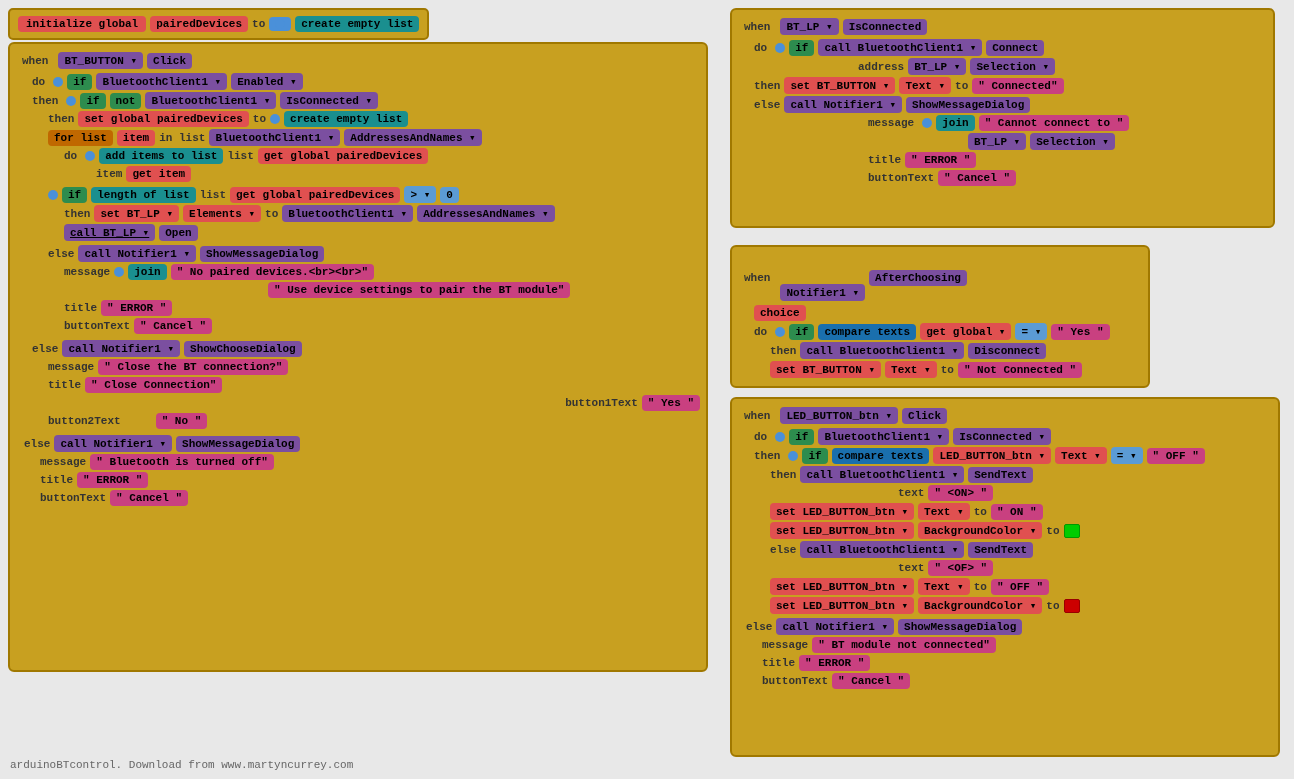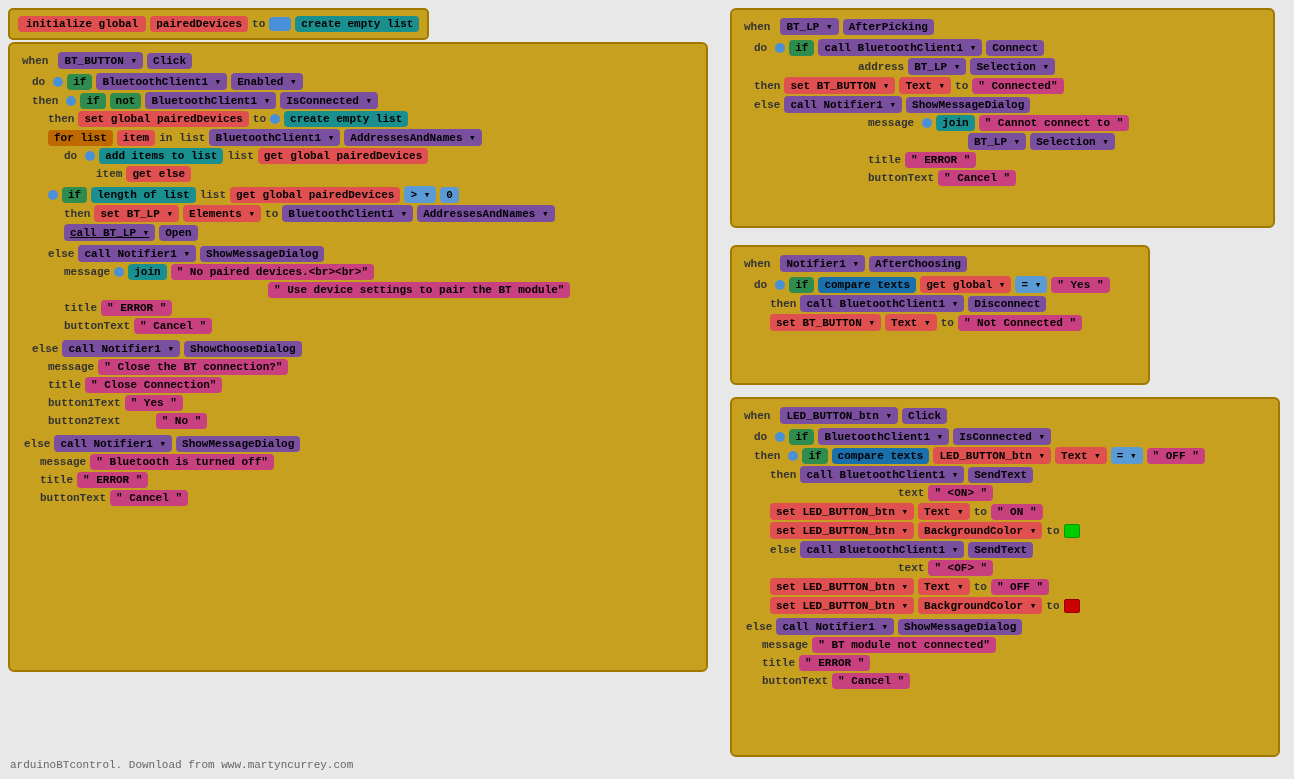--- a/index.html
+++ b/index.html
@@ -145,21 +145,21 @@
 
     <div class="row indent3" style="margin-top:2px;">
       <span style="color:#333;font-weight:bold;">do</span>
       <span class="dot-blue" style="margin-left:4px;"></span>
       <span class="puzzle-block" style="background:#1a8f8f;">add items to list</span>
       <span style="color:#333;font-weight:bold;">list</span>
       <span class="puzzle-block" style="background:#e05050;">get global pairedDevices</span>
     </div>
     <div class="row indent4" style="margin-top:1px;margin-left:80px;">
       <span style="color:#333;font-weight:bold;">item</span>
-      <span class="puzzle-block" style="background:#e05050;">get else</span>
+      <span class="puzzle-block" style="background:#e05050;">get item</span>
     </div>
 
     <div class="row indent2" style="margin-top:4px;">
       <span class="dot-blue"></span>
       <span class="puzzle-block" style="background:#2d8c4e;">if</span>
       <span class="puzzle-block" style="background:#1a8f8f;">length of list</span>
       <span style="color:#333;font-weight:bold;">list</span>
       <span class="puzzle-block" style="background:#e05050;">get global pairedDevices</span>
       <span class="puzzle-block" style="background:#5b9bd5;">&gt; ▾</span>
       <span class="puzzle-block" style="background:#5b9bd5;">0</span>
@@ -210,21 +210,21 @@
         <span class="puzzle-block" style="background:#7b4fa0;">ShowChooseDialog</span>
       </div>
       <div class="row indent" style="margin-top:2px;">
         <span style="color:#333;font-weight:bold;">message</span>
         <span class="puzzle-block" style="background:#c94080;">" Close the BT connection?"</span>
       </div>
       <div class="row indent" style="margin-top:2px;">
         <span style="color:#333;font-weight:bold;">title</span>
         <span class="puzzle-block" style="background:#c94080;">" Close Connection"</span>
       </div>
-      <div class="row indent" style="margin-top:2px;">
+      <div class="row indent" style="margin-top:2px;justify-content:flex-end;">
         <span style="color:#333;font-weight:bold;">button1Text</span>
         <span class="puzzle-block" style="background:#c94080;">" Yes "</span>
       </div>
       <div class="row indent" style="margin-top:2px;gap:35px;">
         <span style="color:#333;font-weight:bold;">button2Text</span>
         <span class="puzzle-block" style="background:#c94080;">" No "</span>
       </div>
     </div>
 
     <div style="margin-top:6px;margin-left:8px;">
@@ -245,21 +245,21 @@
         <span style="color:#333;font-weight:bold;">buttonText</span>
         <span class="puzzle-block" style="background:#c94080;">" Cancel "</span>
       </div>
     </div>
   </div>
 
   <div class="container-block" style="top:8px;left:730px;width:545px;min-height:220px;background:#c8a020;">
     <div class="row" style="margin-bottom:4px;">
       <span class="puzzle-block" style="background:#c8a020;color:#333;">when</span>
       <span class="puzzle-block" style="background:#7b4fa0;">BT_LP ▾</span>
-      <span class="puzzle-block" style="background:#7b4fa0;">AfterPicking</span>
+      <span class="puzzle-block" style="background:#7b4fa0;">IsConnected</span>
     </div>
     <div class="row indent">
       <span style="color:#333;font-weight:bold;">do</span>
       <span class="dot-blue" style="margin-left:4px;"></span>
       <span class="puzzle-block" style="background:#2d8c4e;">if</span>
       <span class="puzzle-block" style="background:#7b4fa0;">call BluetoothClient1 ▾</span>
       <span class="puzzle-block" style="background:#7b4fa0;">Connect</span>
     </div>
     <div class="row" style="margin-left:120px;margin-top:2px;">
       <span style="color:#333;font-weight:bold;">address</span>
@@ -294,22 +294,25 @@
     </div>
     <div class="row" style="margin-left:130px;margin-top:2px;">
       <span style="color:#333;font-weight:bold;">buttonText</span>
       <span class="puzzle-block" style="background:#c94080;">" Cancel "</span>
     </div>
   </div>
 
   <div class="container-block" style="top:245px;left:730px;width:420px;min-height:140px;background:#c8a020;">
     <div class="row" style="margin-bottom:4px;">
       <span class="puzzle-block" style="background:#c8a020;color:#333;">when</span>
-      <span class="puzzle-block" style="background:#7b4fa0;">Notifier1 ▾</span>
+      <span class="puzzle-block" style="background:#7b4fa0;margin-top:29px;">Notifier1 ▾</span>
       <span class="puzzle-block" style="background:#7b4fa0;">AfterChoosing</span>
+    </div>
+    <div class="row indent">
+      <span class="puzzle-block" style="background:#e05050;">choice</span>
     </div>
     <div class="row indent" style="margin-top:2px;">
       <span style="color:#333;font-weight:bold;">do</span>
       <span class="dot-blue" style="margin-left:4px;"></span>
       <span class="puzzle-block" style="background:#2d8c4e;">if</span>
       <span class="puzzle-block" style="background:#1a6fad;">compare texts</span>
       <span class="puzzle-block" style="background:#e05050;">get global ▾</span>
       <span class="puzzle-block" style="background:#5b9bd5;">= ▾</span>
       <span class="puzzle-block" style="background:#c94080;">" Yes "</span>
     </div>

